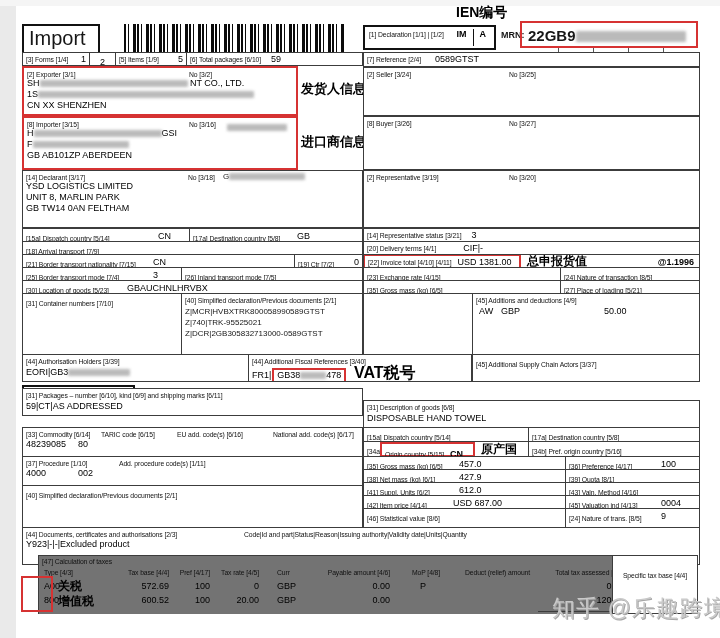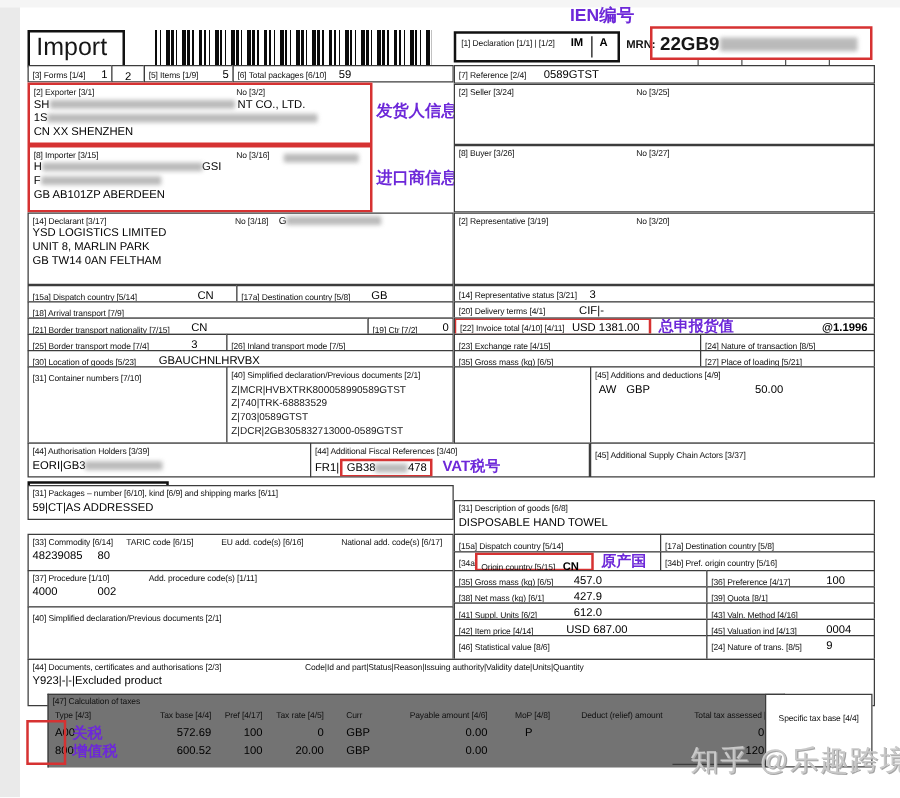--- a/index.html
+++ b/index.html
@@ -5,21 +5,21 @@
   *{margin:0;padding:0;box-sizing:border-box}
   body{background:#fff}
   #page{position:relative;width:720px;height:638px;background:#fff;overflow:hidden;
         font-family:"Liberation Sans",sans-serif;color:#161616}
   .abs{position:absolute}
   .cell{position:absolute;border:1px solid #3c3c3c;background:#fff;padding:1px 3px;overflow:hidden;line-height:11px}
   .lbl{font-size:6.8px;white-space:nowrap;color:#111;letter-spacing:-0.1px}
   .val{font-size:9px;white-space:nowrap;color:#000}
   .v8{font-size:8px;line-height:11px;white-space:nowrap}
   .redb{border:2px solid #d63232}
-  .ann{position:absolute;color:#6d28d9;font-weight:700;white-space:nowrap;font-family:"Liberation Sans",sans-serif}
+  .ann{position:absolute;color:#000000;font-weight:700;white-space:nowrap;font-family:"Liberation Sans",sans-serif}
   .blur{display:inline-block;background:#a9a9a9;filter:blur(1.6px);opacity:.8;border-radius:1px;vertical-align:-1px;height:7px}
   .flex{display:flex;align-items:baseline}
   .tick{position:absolute;width:1px;height:6px;background:#555}
   .tc{position:absolute;white-space:nowrap}
   .tr{text-align:right}
   .barcode{background:repeating-linear-gradient(90deg,#0a0a0a 0,#0a0a0a 2px,#fff 2px,#fff 4px,#0a0a0a 4px,#0a0a0a 5px,#fff 5px,#fff 9px,#0a0a0a 9px,#0a0a0a 12px,#fff 12px,#fff 13px)}
   .wm{position:absolute;font-size:23px;letter-spacing:1px;color:#c9c9c9;text-shadow:1px 1px 0 #a6a6a6;white-space:nowrap}
 </style>
 </head>
 <body>
@@ -158,34 +158,33 @@
     <span class="lbl">[30] Location of goods [5/23]</span>
     <span class="val abs" style="left:104px;top:2px">GBAUCHNLHRVBX</span>
   </div>
 
   <div class="cell" style="left:22px;top:293px;width:160px;height:62px">
     <span class="lbl">[31] Container numbers [7/10]</span>
   </div>
   <div class="cell" style="left:181px;top:293px;width:182px;height:62px">
     <div class="lbl">[40] Simplified declaration/Previous documents [2/1]</div>
     <div class="v8">Z|MCR|HVBXTRK800058990589GTST</div>
-    <div class="v8">Z|740|TRK-68883529</div>
-    <div class="v8">Z|703|0589GTST</div>
+    <div class="v8">Z|740|TRK-95525021</div>
     <div class="v8">Z|DCR|2GB305832713000-0589GTST</div>
   </div>
 
   <div class="cell" style="left:22px;top:354px;width:227px;height:28px">
     <div class="lbl">[44] Authorisation Holders [3/39]</div>
     <div class="val"><span>EORI|GB3</span><span class="blur" style="width:62px"></span></div>
   </div>
   <div class="cell" style="left:248px;top:354px;width:224px;height:28px">
     <div class="lbl">[44] Additional Fiscal References [3/40]</div>
     <div class="val">
       <span>FR1|</span><span style="display:inline-block;border:2px solid #d63232;padding:0 3px;margin-left:1px"><span>GB38</span><span class="blur" style="width:26px"></span><span>478</span></span>
-      <span class="ann" style="position:static;font-size:12px;margin-left:5px">VAT税号</span>
+      <span class="ann" style="position:static;font-size:16px;margin-left:5px">VAT税号</span>
     </div>
   </div>
 
   <div class="cell flex" style="left:363px;top:228px;width:337px;height:14px">
     <span class="lbl">[14] Representative status [3/21]</span>
     <span class="val" style="margin-left:10px">3</span>
   </div>
   <div class="cell flex" style="left:363px;top:241px;width:337px;height:14px">
     <span class="lbl">[20] Delivery terms [4/1]</span>
     <span class="val" style="margin-left:27px">CIF|-</span>

